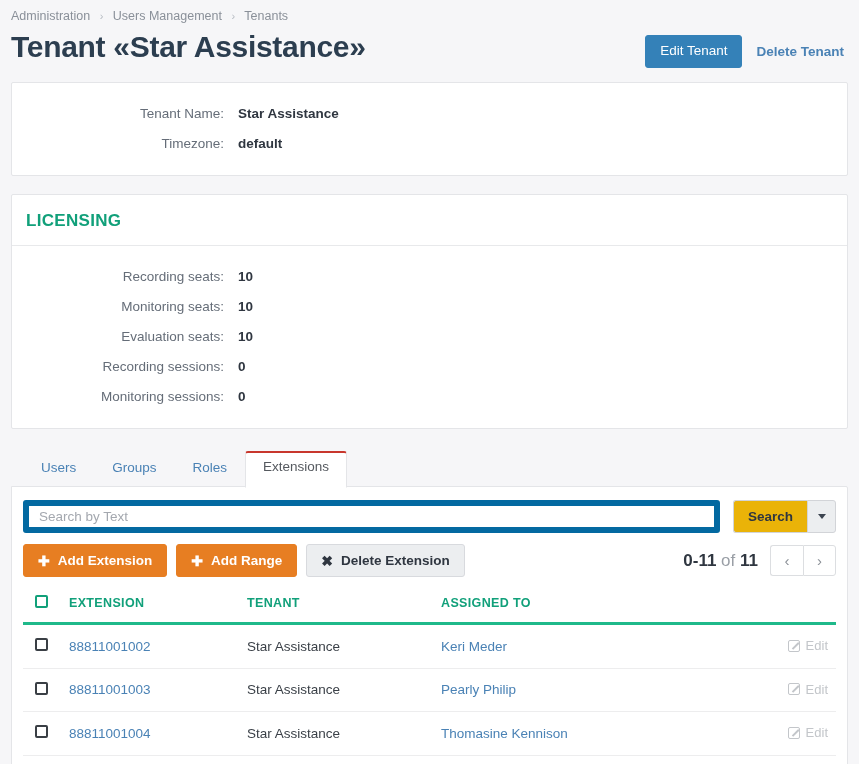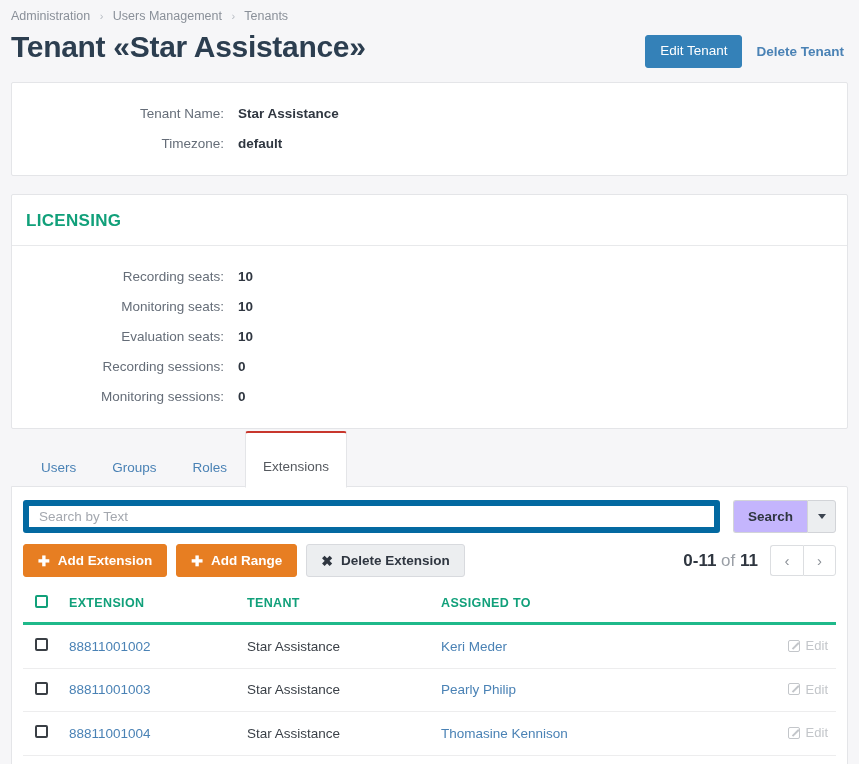--- a/index.html
+++ b/index.html
@@ -140,21 +140,21 @@
     position: relative;
     top: 1px;
   }
   .tab.active {
     color: #55595f;
     background: #ffffff;
     border: 1px solid #e4e5e8;
     border-bottom: 1px solid #ffffff;
     border-top: 2px solid #c8372d;
     border-radius: 3px 3px 0 0;
-    padding-top: 26px;
+    padding-top: 6px;
     z-index: 3;
   }
 
   
   .panel {
     background: #ffffff;
     border: 1px solid #e4e5e8;
     border-radius: 0 2px 2px 2px;
     margin: 0 11px;
     padding: 13px 11px 0 11px;
@@ -176,21 +176,21 @@
     font-family: "Liberation Sans", sans-serif;
     outline: none;
     background: #ffffff;
   }
   .search-input::placeholder { color: #a4a8af; }
   .search-btn-group {
     display: flex;
     margin-left: 13px;
   }
   .search-btn {
-    background: #c4b5fd;
+    background: #eab308;
     border: 1px solid #d2d4d8;
     border-right: none;
     border-radius: 3px 0 0 3px;
     color: #2f3640;
     font-size: 13.5px;
     font-weight: bold;
     padding: 0 14px;
     height: 33px;
     cursor: pointer;
     font-family: "Liberation Sans", sans-serif;

